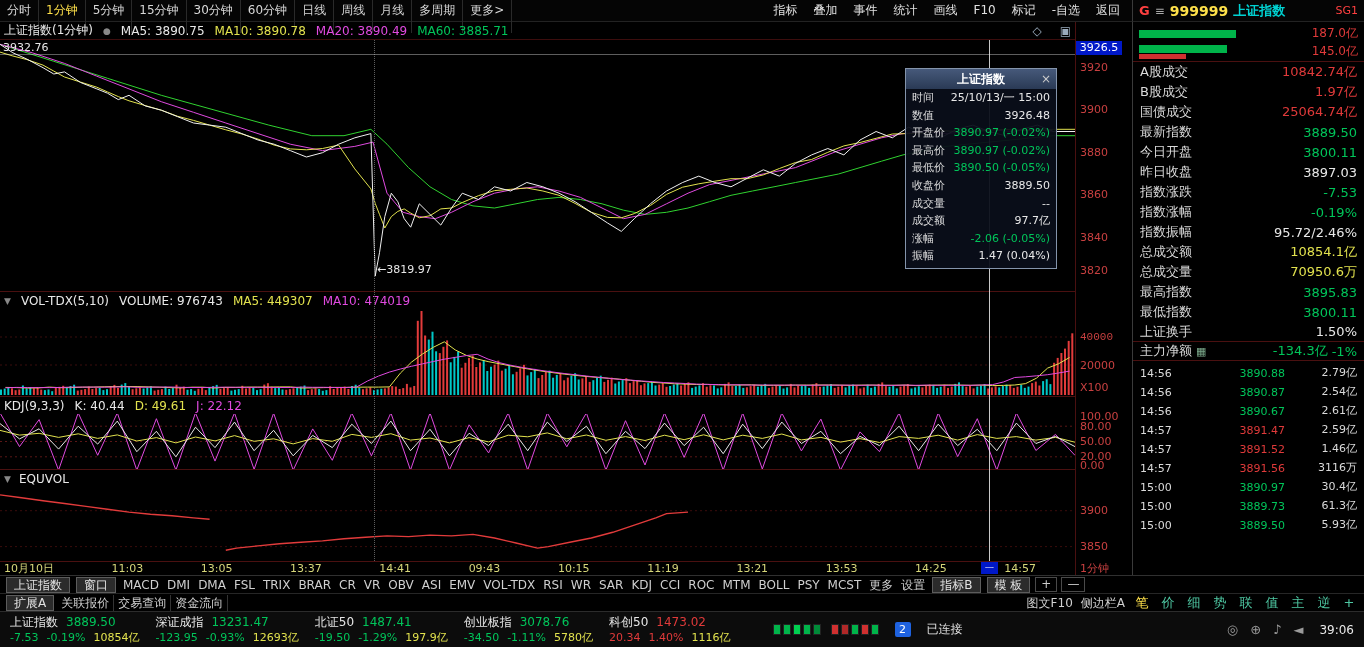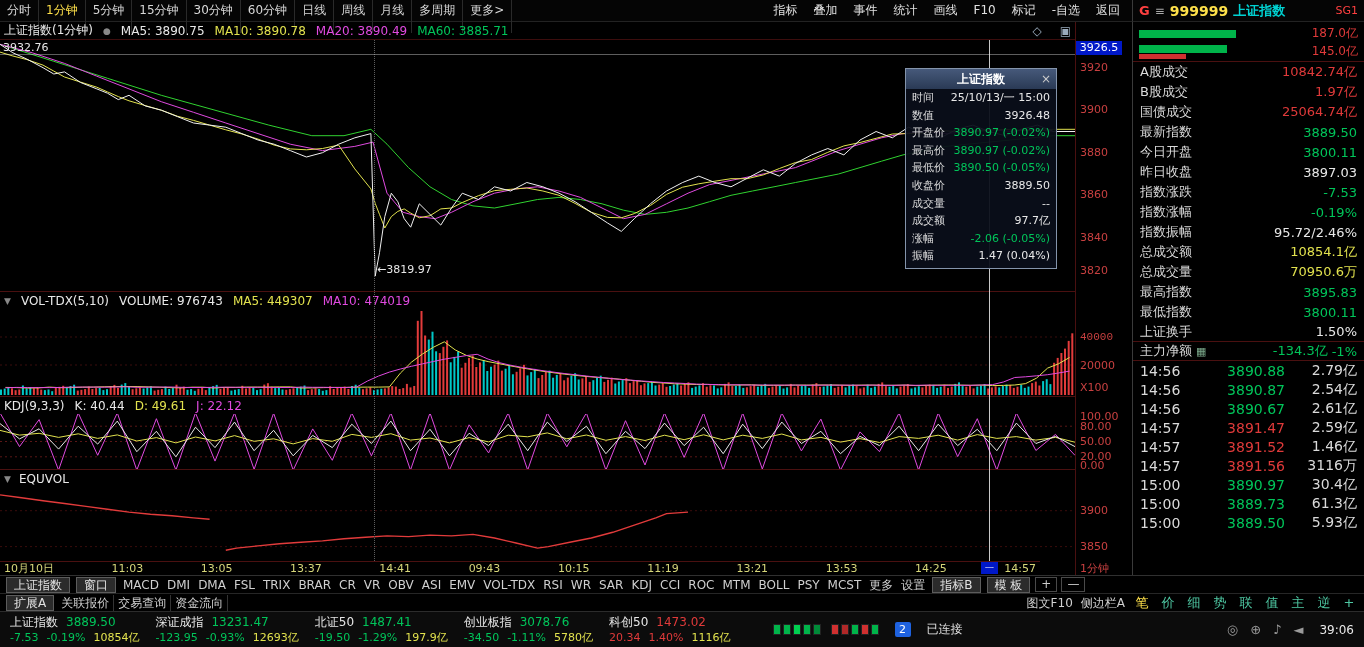--- a/index.html
+++ b/index.html
@@ -76,21 +76,21 @@
   .m-row{height:20px;display:flex;align-items:center;padding:0 7px;font-size:13px}
   .m-row.sep{border-bottom:1px solid #4a1010}
   .m-lab{color:#dadada}
   .m-val{margin-left:auto}
   #updown{height:19px;border-bottom:1px solid #4a1010;display:flex;align-items:center;padding:0 7px;font-size:13px;gap:4px}
   #updown .spacer{flex:1}
   #force{height:19px;border-bottom:1px solid #4a1010;display:flex;align-items:center;padding:0 7px;font-size:13px;gap:4px}
   #force .spacer{flex:1}
   #force-icon{color:#7aa88a;font-size:11px}
   #ticks{flex:1;display:flex;flex-direction:column}
-  .tick{height:19px;display:flex;align-items:center;padding:0 7px;font-size:14px}
+  .tick{height:19px;display:flex;align-items:flex-end;padding:0 7px;font-size:11px}
   .tk-t{color:#dadada;width:46px}
   .tk-p{flex:1;text-align:right;padding-right:14px}
   .tk-a{width:58px;text-align:right;color:#dadada}
 
   
   #tabs1{position:absolute;left:0;top:575px;width:1364px;height:18px;display:flex;align-items:center;background:#000;border-top:1px solid #303030;font-size:12px;padding:0 3px;white-space:nowrap}
   #tabs2{position:absolute;left:0;top:593px;width:1364px;height:18px;display:flex;align-items:center;background:#000;border-top:1px solid #262626;font-size:12px;padding:0 3px;white-space:nowrap}
   .box-tab{border:1px solid #5c5c5c;background:#2b2b2b;color:#e2e2e2;line-height:14px;padding:0 7px;margin:0 3px;cursor:default}
   .ind{color:#cfcfcf;padding:0 4px;line-height:16px}
   .sep-r{border-right:1px solid #333}

